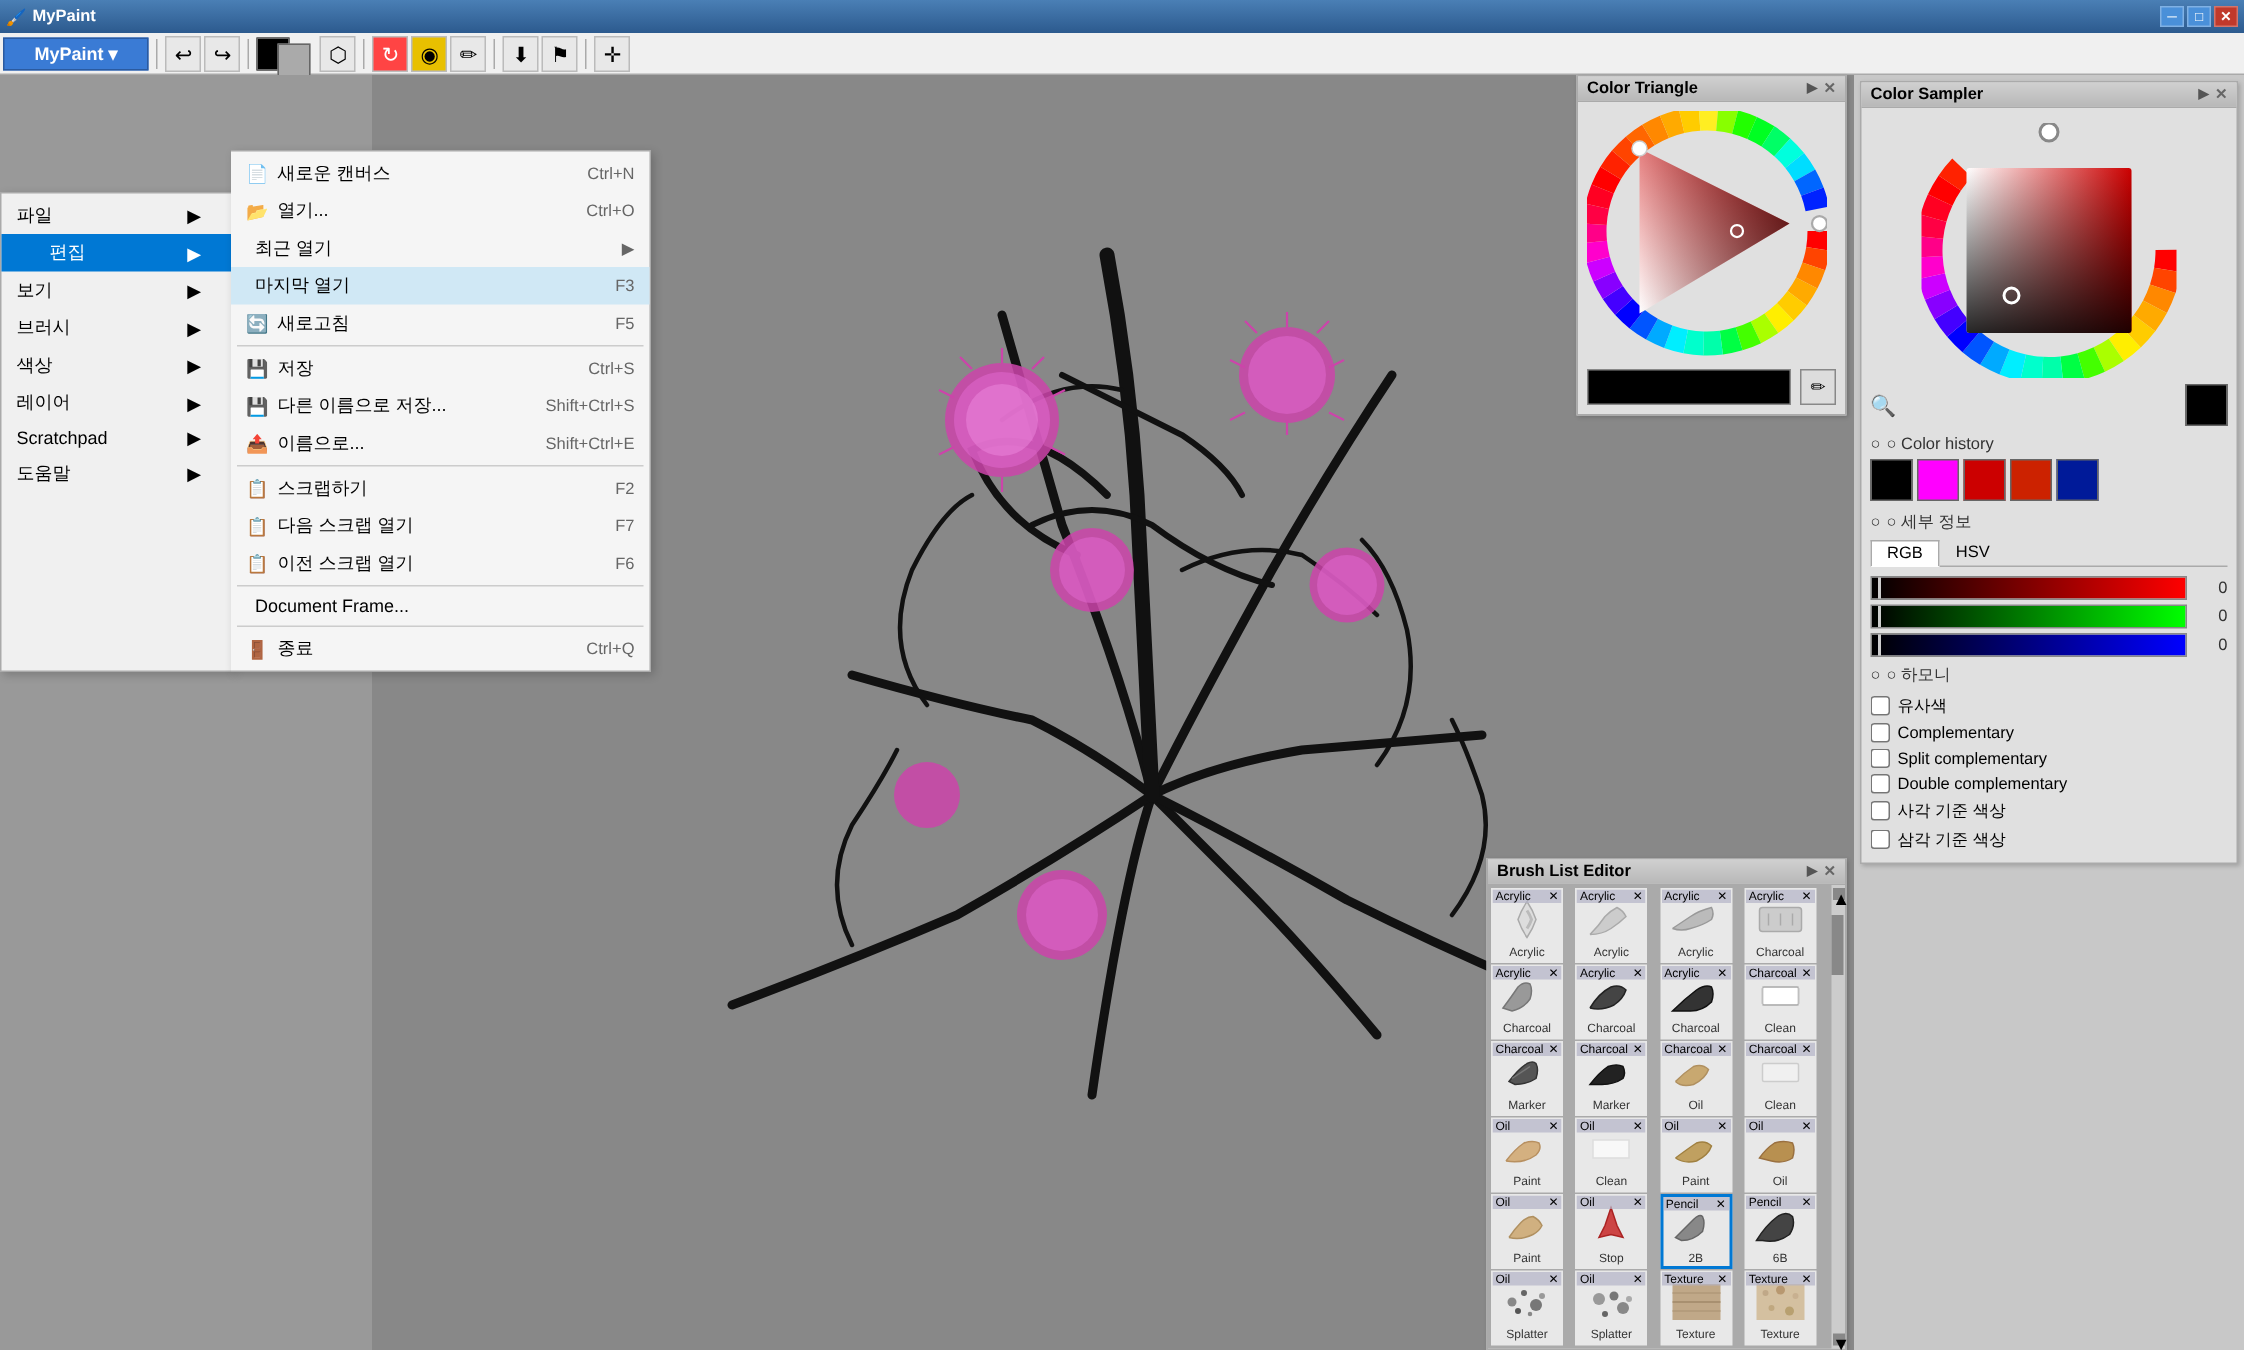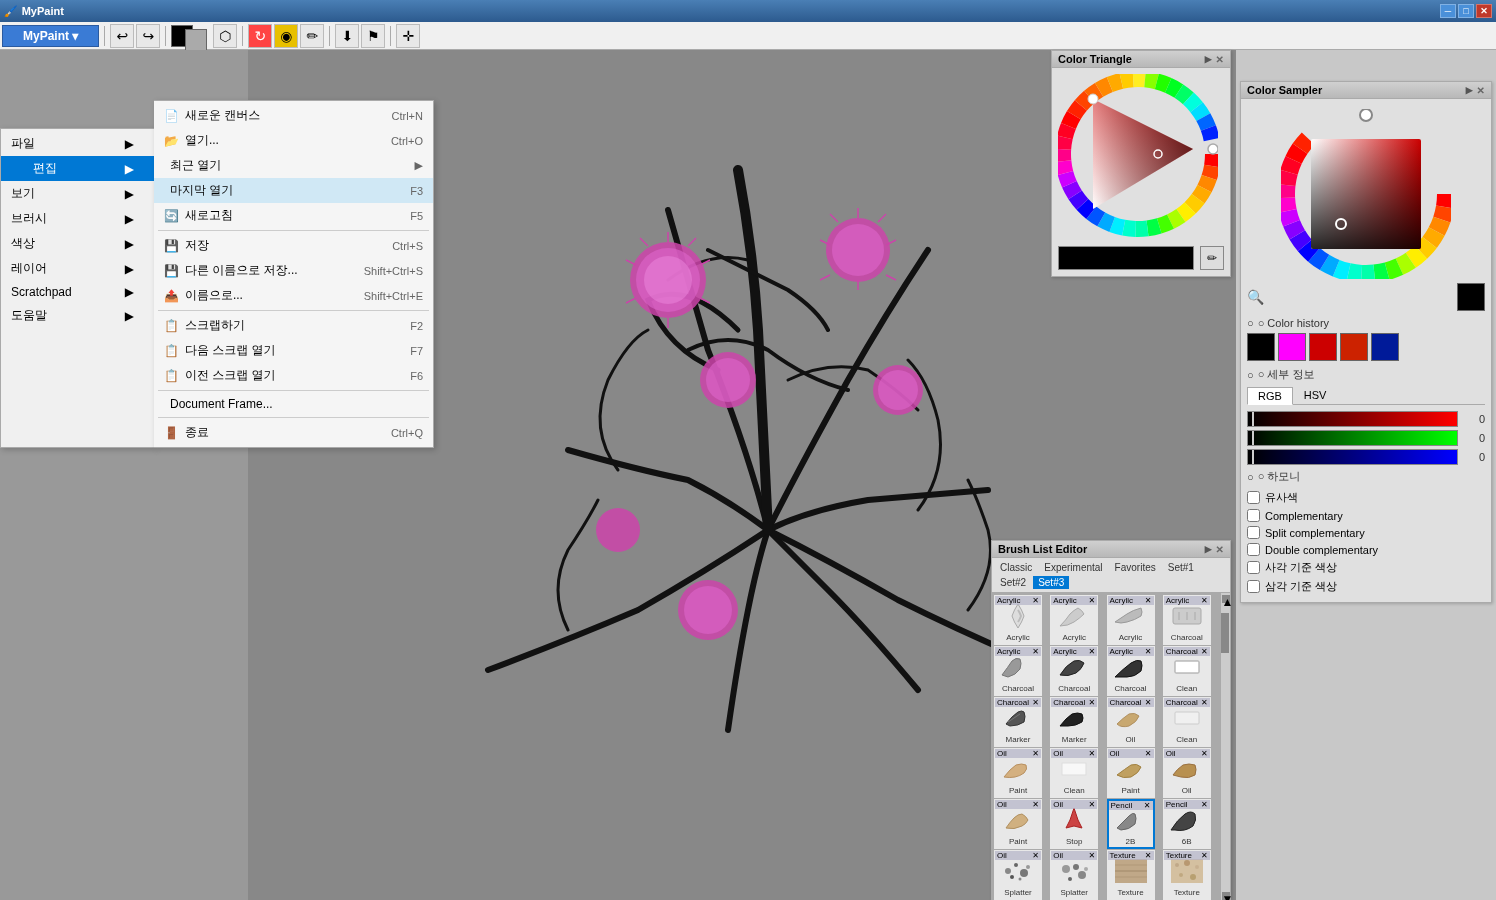--- a/index.html
+++ b/index.html
@@ -144,21 +144,20 @@
     .rmenu-item.highlighted { background: #d0e8f5; }
     .rmenu-item-left { display: flex; align-items: center; gap: 6px; }
     .rmenu-shortcut { color: #666; font-size: 11px; }
     .rmenu-separator { height: 1px; background: #ccc; margin: 2px 4px; }
 
     
     .panel {
       background: #e8e8e8;
       border: 1px solid #aaa;
       box-shadow: 1px 1px 3px rgba(0,0,0,0.2);
-      margin-top: 27px;
     }
     .panel-header {
       background: linear-gradient(to bottom, #d0d0d0, #b8b8b8);
       padding: 2px 6px;
       border-bottom: 1px solid #aaa;
       font-size: 11px;
       font-weight: bold;
       display: flex;
       align-items: center;
       justify-content: space-between;
@@ -839,28 +838,20 @@
 
   <div style="position:absolute; right:265px; bottom:0; width:240px; background:#e0e0e0; border:1px solid #aaa; box-shadow:1px 1px 3px rgba(0,0,0,0.2); max-height:360px;">
     <div class="panel-header">
       <span>Brush List Editor</span>
       <div style="display:flex;gap:4px;">
         <span class="panel-arrow">▶</span>
         <span class="panel-close">✕</span>
       </div>
     </div>
 
-    <div class="brush-tabs">
-      <span class="brush-tab">Classic</span>
-      <span class="brush-tab">Experimental</span>
-      <span class="brush-tab">Favorites</span>
-      <span class="brush-tab">Set#1</span>
-      <span class="brush-tab">Set#2</span>
-      <span class="brush-tab active">Set#3</span>
-    </div>
 
     <div style="display:flex;">
       <div class="brush-grid" style="flex:1;">
 
         <div class="brush-cell">
           <div class="brush-cell-header">
               <span>Acrylic</span>
               <span>✕</span>
             </div>
           <div class="brush-preview">

